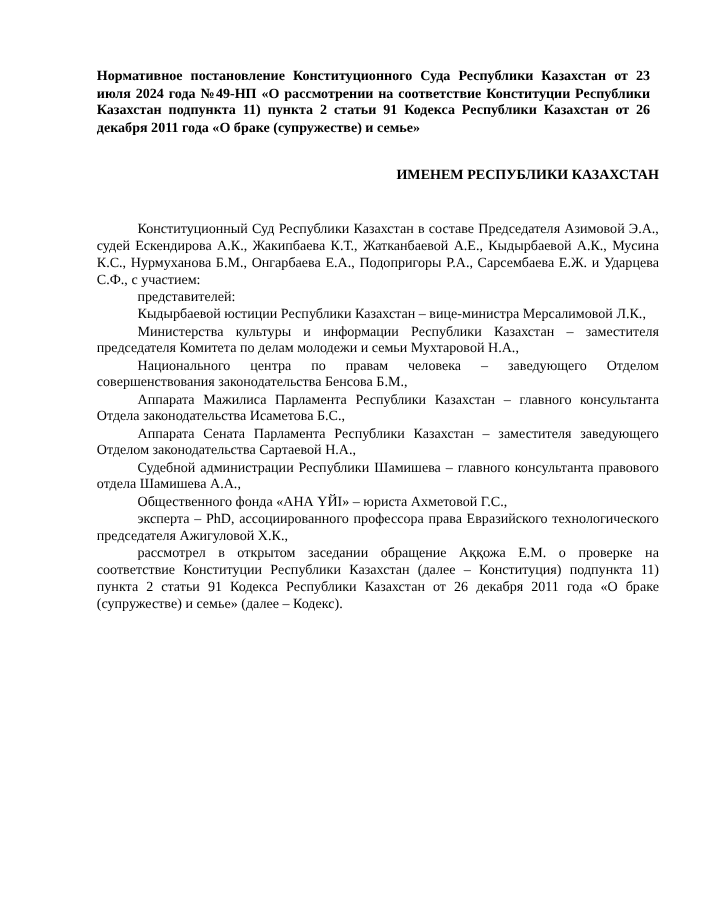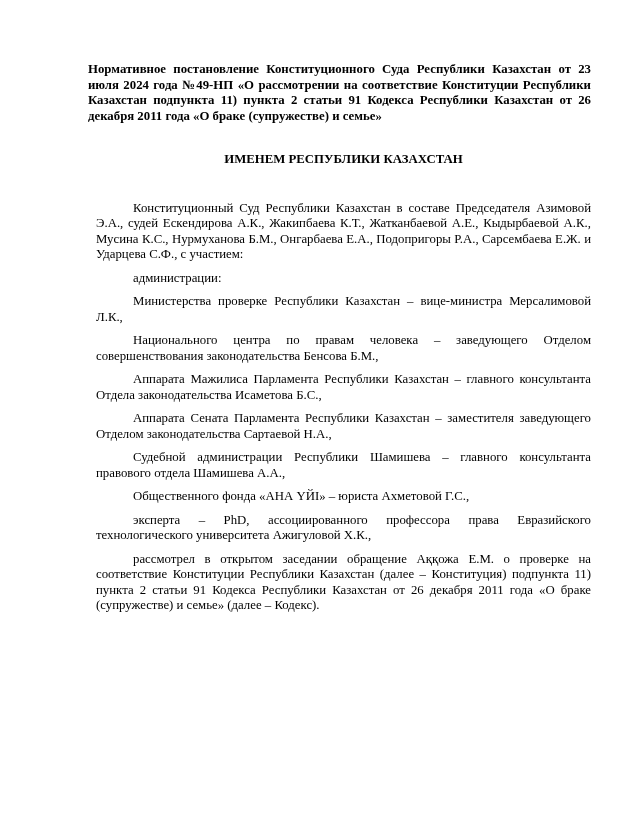--- a/index.html
+++ b/index.html
@@ -27,46 +27,47 @@
       font-size: 12.8px;
       line-height: 15.5px;
       text-align: justify;
       text-align-last: left;
     }
     .doc-heading {
       margin: 0 0 33px 0;
       font-weight: bold;
       font-size: 12.8px;
       line-height: 15.5px;
-      text-align: center;
+      text-align: right;
     }
     .doc-body p {
-      margin: 8px;
+      margin: 0;
       font-size: 12.8px;
       line-height: 15.5px;
       text-align: justify;
       text-align-last: left;
       text-indent: 37px;
     }
   </style>
 </head>
 <body>
 
 <div class="page">
 
   <p class="doc-title">Нормативное постановление Конституционного Суда Республики Казахстан от 23 июля 2024 года №49-НП «О рассмотрении на соответствие Конституции Республики Казахстан подпункта 11) пункта 2 статьи 91 Кодекса Республики Казахстан от 26 декабря 2011 года «О браке (супружестве) и семье»</p>
 
   <p class="doc-heading">ИМЕНЕМ РЕСПУБЛИКИ КАЗАХСТАН</p>
 
   <div class="doc-body">
     <p>Конституционный Суд Республики Казахстан в составе Председателя Азимовой Э.А., судей Ескендирова А.К., Жакипбаева К.Т., Жатканбаевой А.Е., Кыдырбаевой А.К., Мусина К.С., Нурмуханова Б.М., Онгарбаева Е.А., Подопригоры Р.А., Сарсембаева Е.Ж. и Ударцева С.Ф., с участием:</p>
-    <p>администрации:</p>
-    <p>Министерства проверке Республики Казахстан – вице-министра Мерсалимовой Л.К.,</p>
+    <p>представителей:</p>
+    <p>Кыдырбаевой юстиции Республики Казахстан – вице-министра Мерсалимовой Л.К.,</p>
+    <p>Министерства культуры и информации Республики Казахстан – заместителя председателя Комитета по делам молодежи и семьи Мухтаровой Н.А.,</p>
     <p>Национального центра по правам человека – заведующего Отделом совершенствования законодательства Бенсова Б.М.,</p>
     <p>Аппарата Мажилиса Парламента Республики Казахстан – главного консультанта Отдела законодательства Исаметова Б.С.,</p>
     <p>Аппарата Сената Парламента Республики Казахстан – заместителя заведующего Отделом законодательства Сартаевой Н.А.,</p>
     <p>Судебной администрации Республики Шамишева – главного консультанта правового отдела Шамишева А.А.,</p>
     <p>Общественного фонда «АНА ҮЙІ» – юриста Ахметовой Г.С.,</p>
-    <p>эксперта – PhD, ассоциированного профессора права Евразийского технологического университета Ажигуловой Х.К.,</p>
+    <p>эксперта – PhD, ассоциированного профессора права Евразийского технологического председателя Ажигуловой Х.К.,</p>
     <p>рассмотрел в открытом заседании обращение Аққожа Е.М. о проверке на соответствие Конституции Республики Казахстан (далее – Конституция) подпункта 11) пункта 2 статьи 91 Кодекса Республики Казахстан от 26 декабря 2011 года «О браке (супружестве) и семье» (далее – Кодекс).</p>
   </div>
 
 </div>
 
 </body></html>

